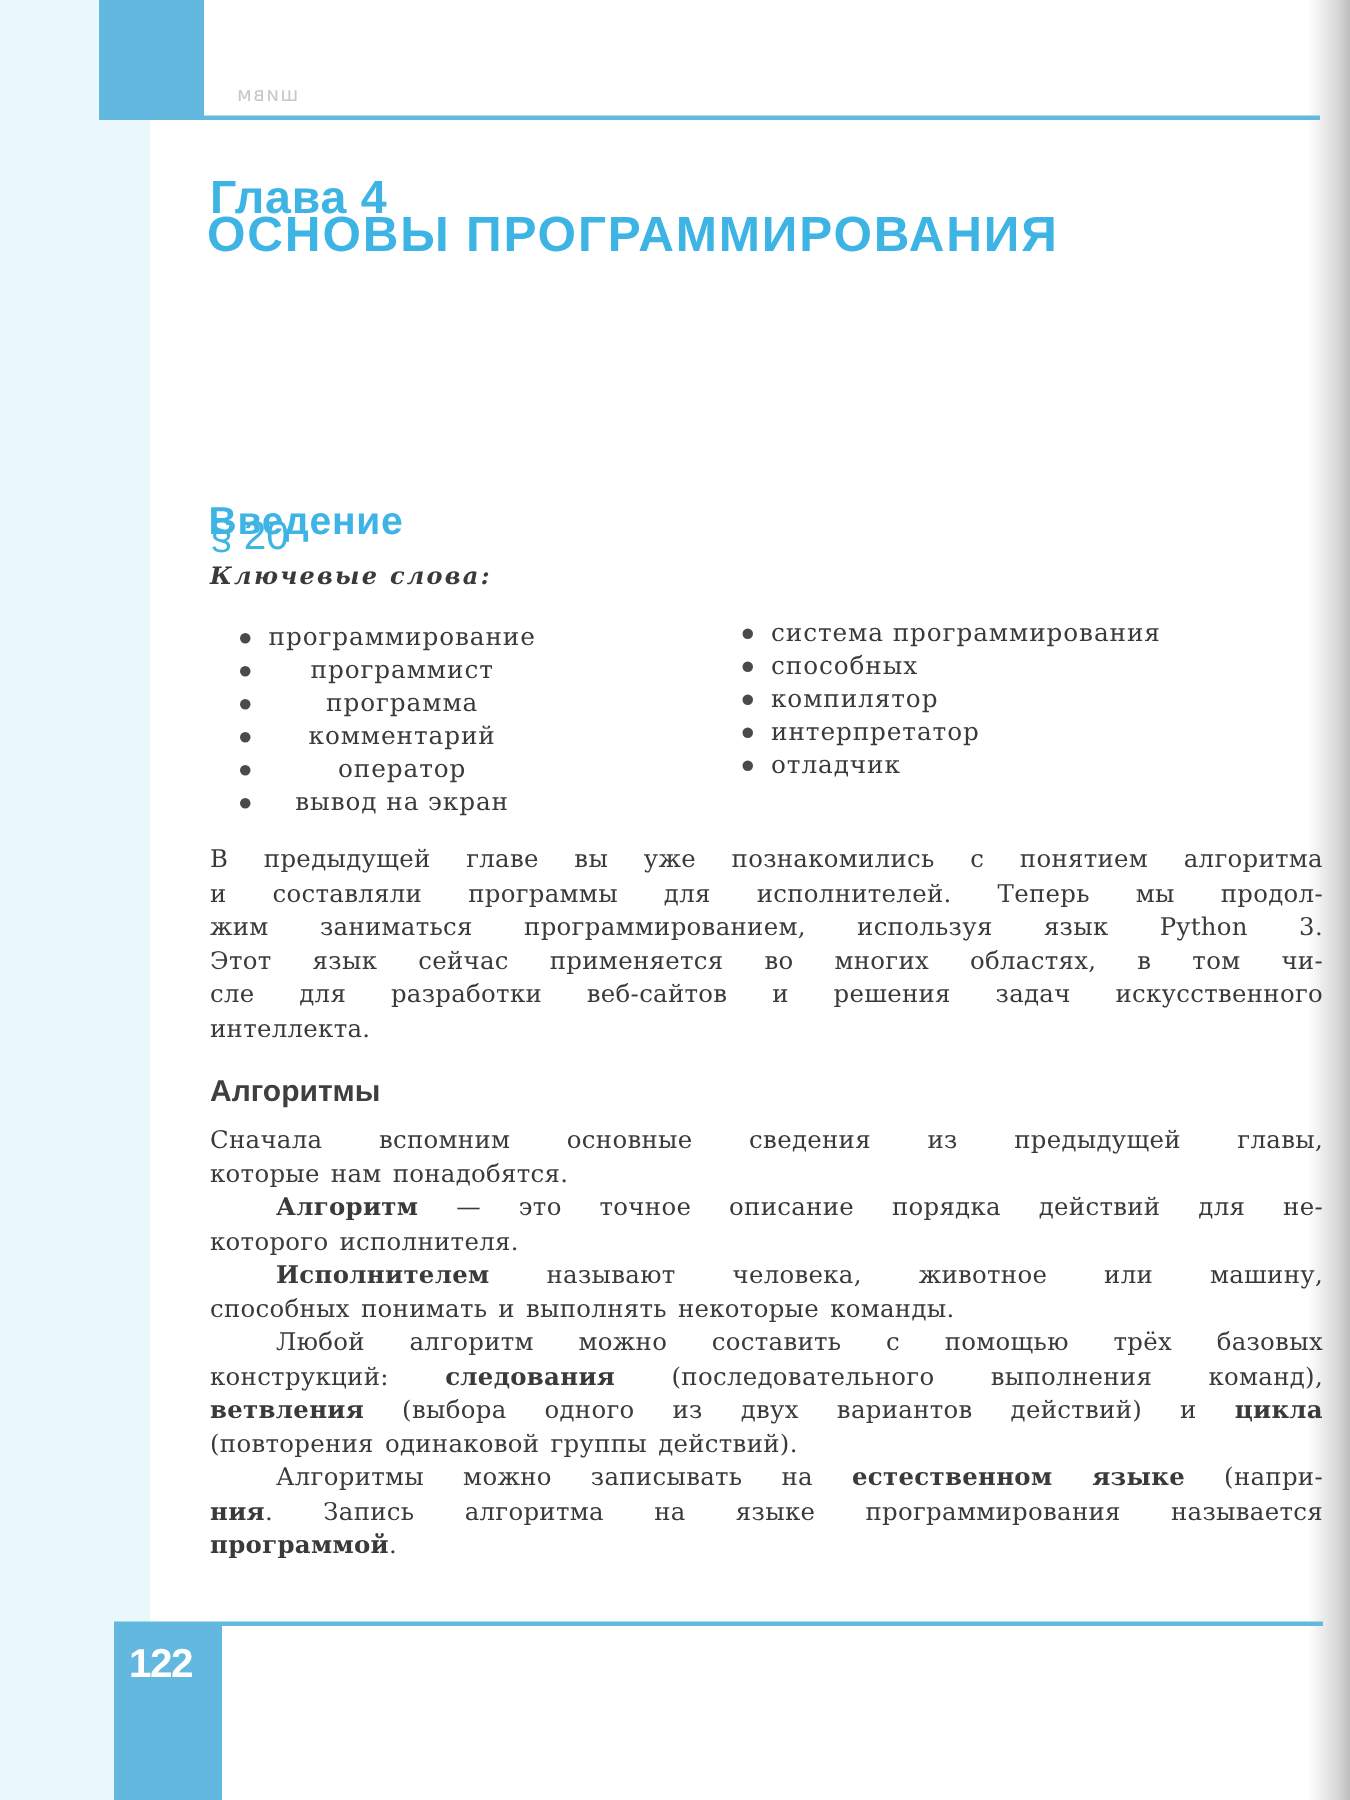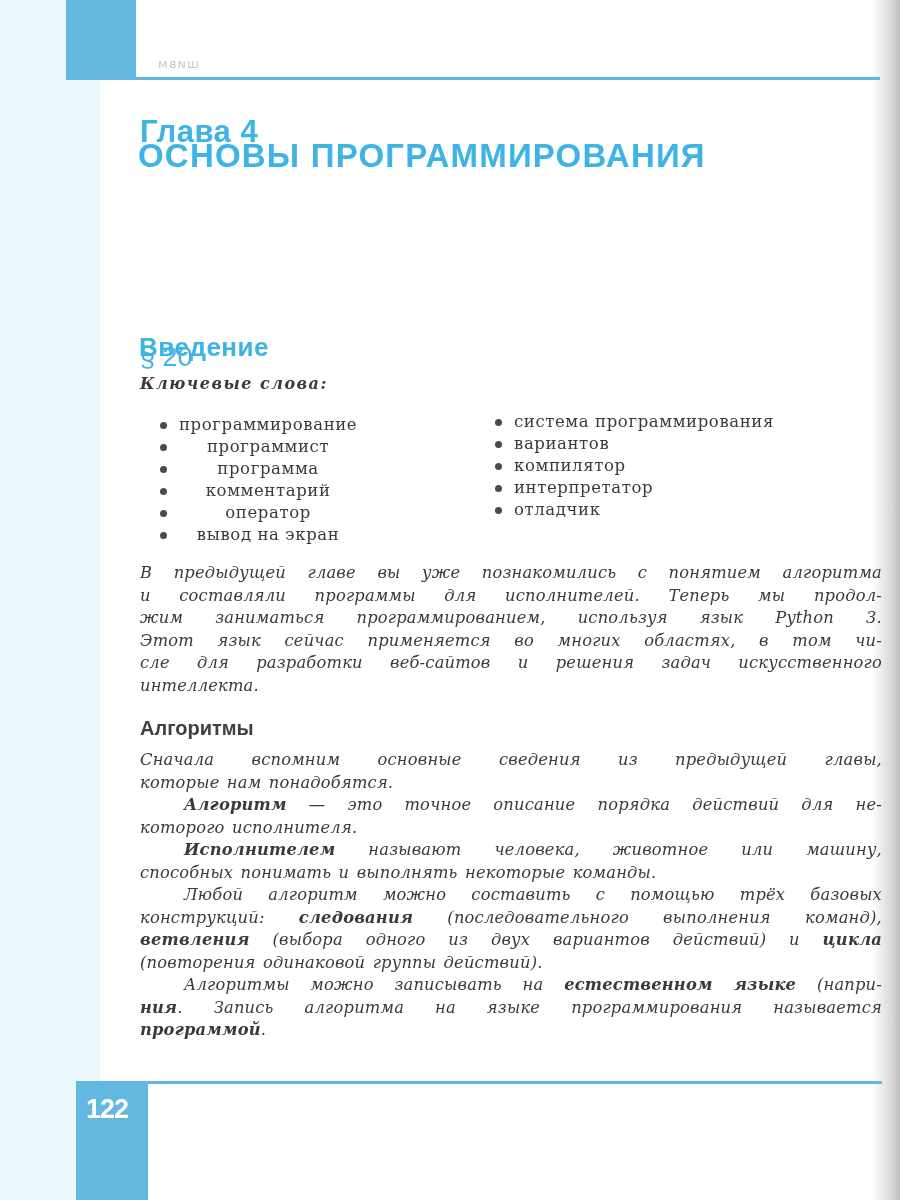--- a/index.html
+++ b/index.html
@@ -78,21 +78,20 @@
       position: absolute; left: 3px; top: 8px; width: 7px; height: 7px;
       border-radius: 50%; background: #4a4a4a;
     }
     .kw-left { left: 157px; top: 414px; text-align: center; }
     .kw-right { left: 492px; top: 411px; }
     .para {
       position: absolute; left: 140px; width: 742px;
       font-family: "DejaVu Serif", serif; font-size: 16.3px; line-height: 22.5px;
       color: #3a3a3a; text-align: justify; margin: 0; letter-spacing: 0.2px;
       word-spacing: 2px;
-      font-style: italic;
     }
     .para .line { display: block; text-align: justify; text-align-last: justify; white-space: nowrap; }
     .para .line.last { text-align-last: left; }
     .indent { padding-left: 44px; }
     .bold { font-weight: bold; }
     .subheading {
       position: absolute; left: 140px; top: 717px;
       font-family: "Liberation Sans", sans-serif; font-weight: bold;
       font-size: 20px; color: #3f3f3f;
     }
@@ -119,21 +118,21 @@
   <li><span class="bullet"></span><span>программирование</span></li>
   <li><span class="bullet"></span><span>программист</span></li>
   <li><span class="bullet"></span><span>программа</span></li>
   <li><span class="bullet"></span><span>комментарий</span></li>
   <li><span class="bullet"></span><span>оператор</span></li>
   <li><span class="bullet"></span><span>вывод на экран</span></li>
 </ul>
 
 <ul class="kw-list kw-right">
   <li><span class="bullet"></span><span>система программирования</span></li>
-  <li><span class="bullet"></span><span>вариантов</span></li>
+  <li><span class="bullet"></span><span>способных</span></li>
   <li><span class="bullet"></span><span>компилятор</span></li>
   <li><span class="bullet"></span><span>интерпретатор</span></li>
   <li><span class="bullet"></span><span>отладчик</span></li>
 </ul>
 
 <div class="para" style="top:562px;">
   <span class="line">В предыдущей главе вы уже познакомились с понятием алгоритма</span>
   <span class="line">и составляли программы для исполнителей. Теперь мы продол-</span>
   <span class="line">жим заниматься программированием, используя язык Python 3.</span>
   <span class="line">Этот язык сейчас применяется во многих областях, в том чи-</span>

